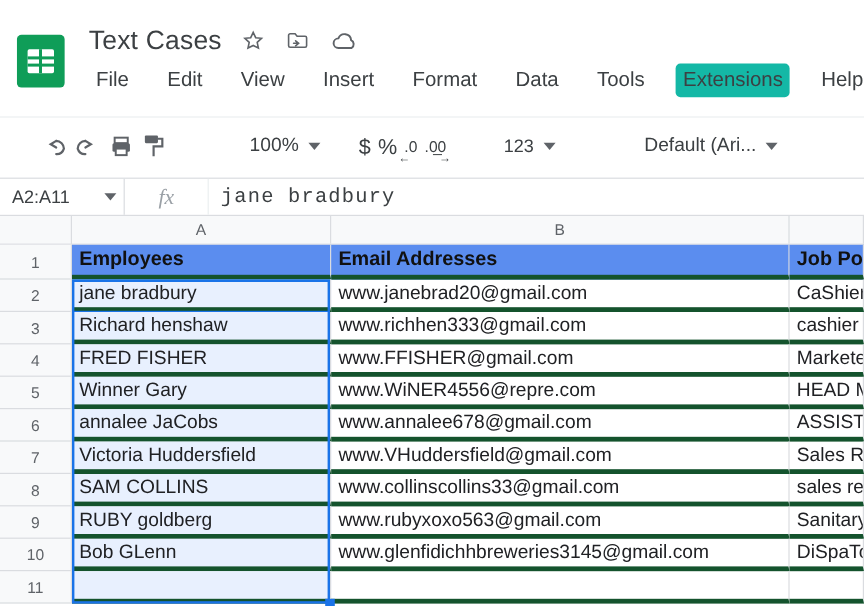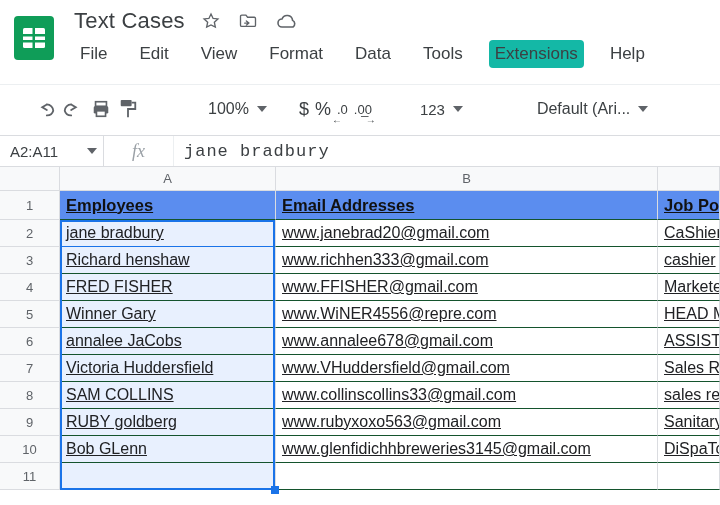--- a/index.html
+++ b/index.html
@@ -1,17 +1,17 @@
 <!DOCTYPE html>
 <html><head>
 <meta charset="utf-8">
 <style>
   * { box-sizing: border-box; margin: 0; padding: 0; }
   html, body { width: 720px; height: 505px; overflow: hidden; font-family: Arial, "Helvetica Neue", Helvetica, sans-serif; background: #fff; color: #202124; }
-  .titlebar { display: flex; align-items: center; padding: 8px 10px 2px 14px; }
+  .titlebar { display: flex; align-items: center; padding: 8px 10px 2px 14px; margin-top: 13px; }
   .logo { width: 40px; height: 52px; display: flex; align-items: flex-start; justify-content: center; margin-right: 20px; }
   .logo svg { width: 40px; height: 52px; }
   .titlewrap { display: flex; flex-direction: column; }
   .titleline { display: flex; align-items: center; gap: 16px; }
   .doc-title { font-size: 22px; color: #3c4043; letter-spacing: .2px; }
   .title-icon { color: #5f6368; display:flex; align-items:center; }
   .menus { display: flex; gap: 20px; padding-top: 6px; font-size: 17px; color: #3c4043; }
   .menu-item { padding: 4px 6px; border-radius: 4px; cursor: pointer; }
   .menu-item.hi { background: #14b8a6; }
   .toolbar-sep { border-top: 1px solid #eceff1; margin-top: 14px; }
@@ -31,21 +31,21 @@
   .colhead { display:flex; align-items:center; justify-content:center; border-right:1px solid #dadce0; }
   .colA { width: 216px; }
   .colB { width: 382px; }
   .colC { width: 62px; }
   .rowheads { position:absolute; left:0; top:24px; width:60px; background:#f8f9fa; border-right:1px solid #dadce0; font-size:13px; color:#5f6368; }
   .rowhead { height:27px; display:flex; align-items:center; justify-content:center; border-bottom:1px solid #dadce0; }
   .rowhead.hdr { height:29px; }
   .grid { position:absolute; left:60px; top:24px; right:0; }
   .row { display:flex; height:27px; }
   .row.hdr { height:29px; }
-  .cell { border-right:1px solid #dadce0; border-bottom:1px solid #14532d; padding: 0 6px; display:flex; align-items:center; font-size: 16px; color:#202124; overflow:hidden; white-space:nowrap;text-decoration:underline; }
+  .cell { border-right:1px solid #dadce0; border-bottom:4px solid #14532d; padding: 0 6px; display:flex; align-items:center; font-size: 16px; color:#202124; overflow:hidden; white-space:nowrap; }
   .cA { width:216px; }
   .cB { width:382px; }
   .cC { width:62px; }
   .row.hdr .cell { background:#5b8def; font-weight: bold; color:#111; font-size:16.5px; }
   .row.sel .cA { background:#e8f0fe; }
   
   .sel-rect { position:absolute; border: 2px solid #1a73e8; pointer-events:none; }
   .sel-handle { position:absolute; width:8px; height:8px; background:#1a73e8; pointer-events:none; }
 </style>
 </head>
@@ -78,20 +78,21 @@
       <span class="title-icon">
           <svg width="24" height="18" viewBox="0 0 24 18">
             <path fill="none" stroke="#5f6368" stroke-width="1.6" d="M7 15a4 4 0 010-8 5.5 5.5 0 0110.6 1.4A3.8 3.8 0 0118 15z"></path>
           </svg>
         </span>
     </div>
     <div class="menus">
       <span class="menu-item">File</span>
       <span class="menu-item">Edit</span>
       <span class="menu-item">View</span>
+      <span class="menu-item">Insert</span>
       <span class="menu-item">Format</span>
       <span class="menu-item">Data</span>
       <span class="menu-item">Tools</span>
       <span class="menu-item hi">Extensions</span>
       <span class="menu-item">Help</span>
 
     </div>
   </div>
 </div>
 

